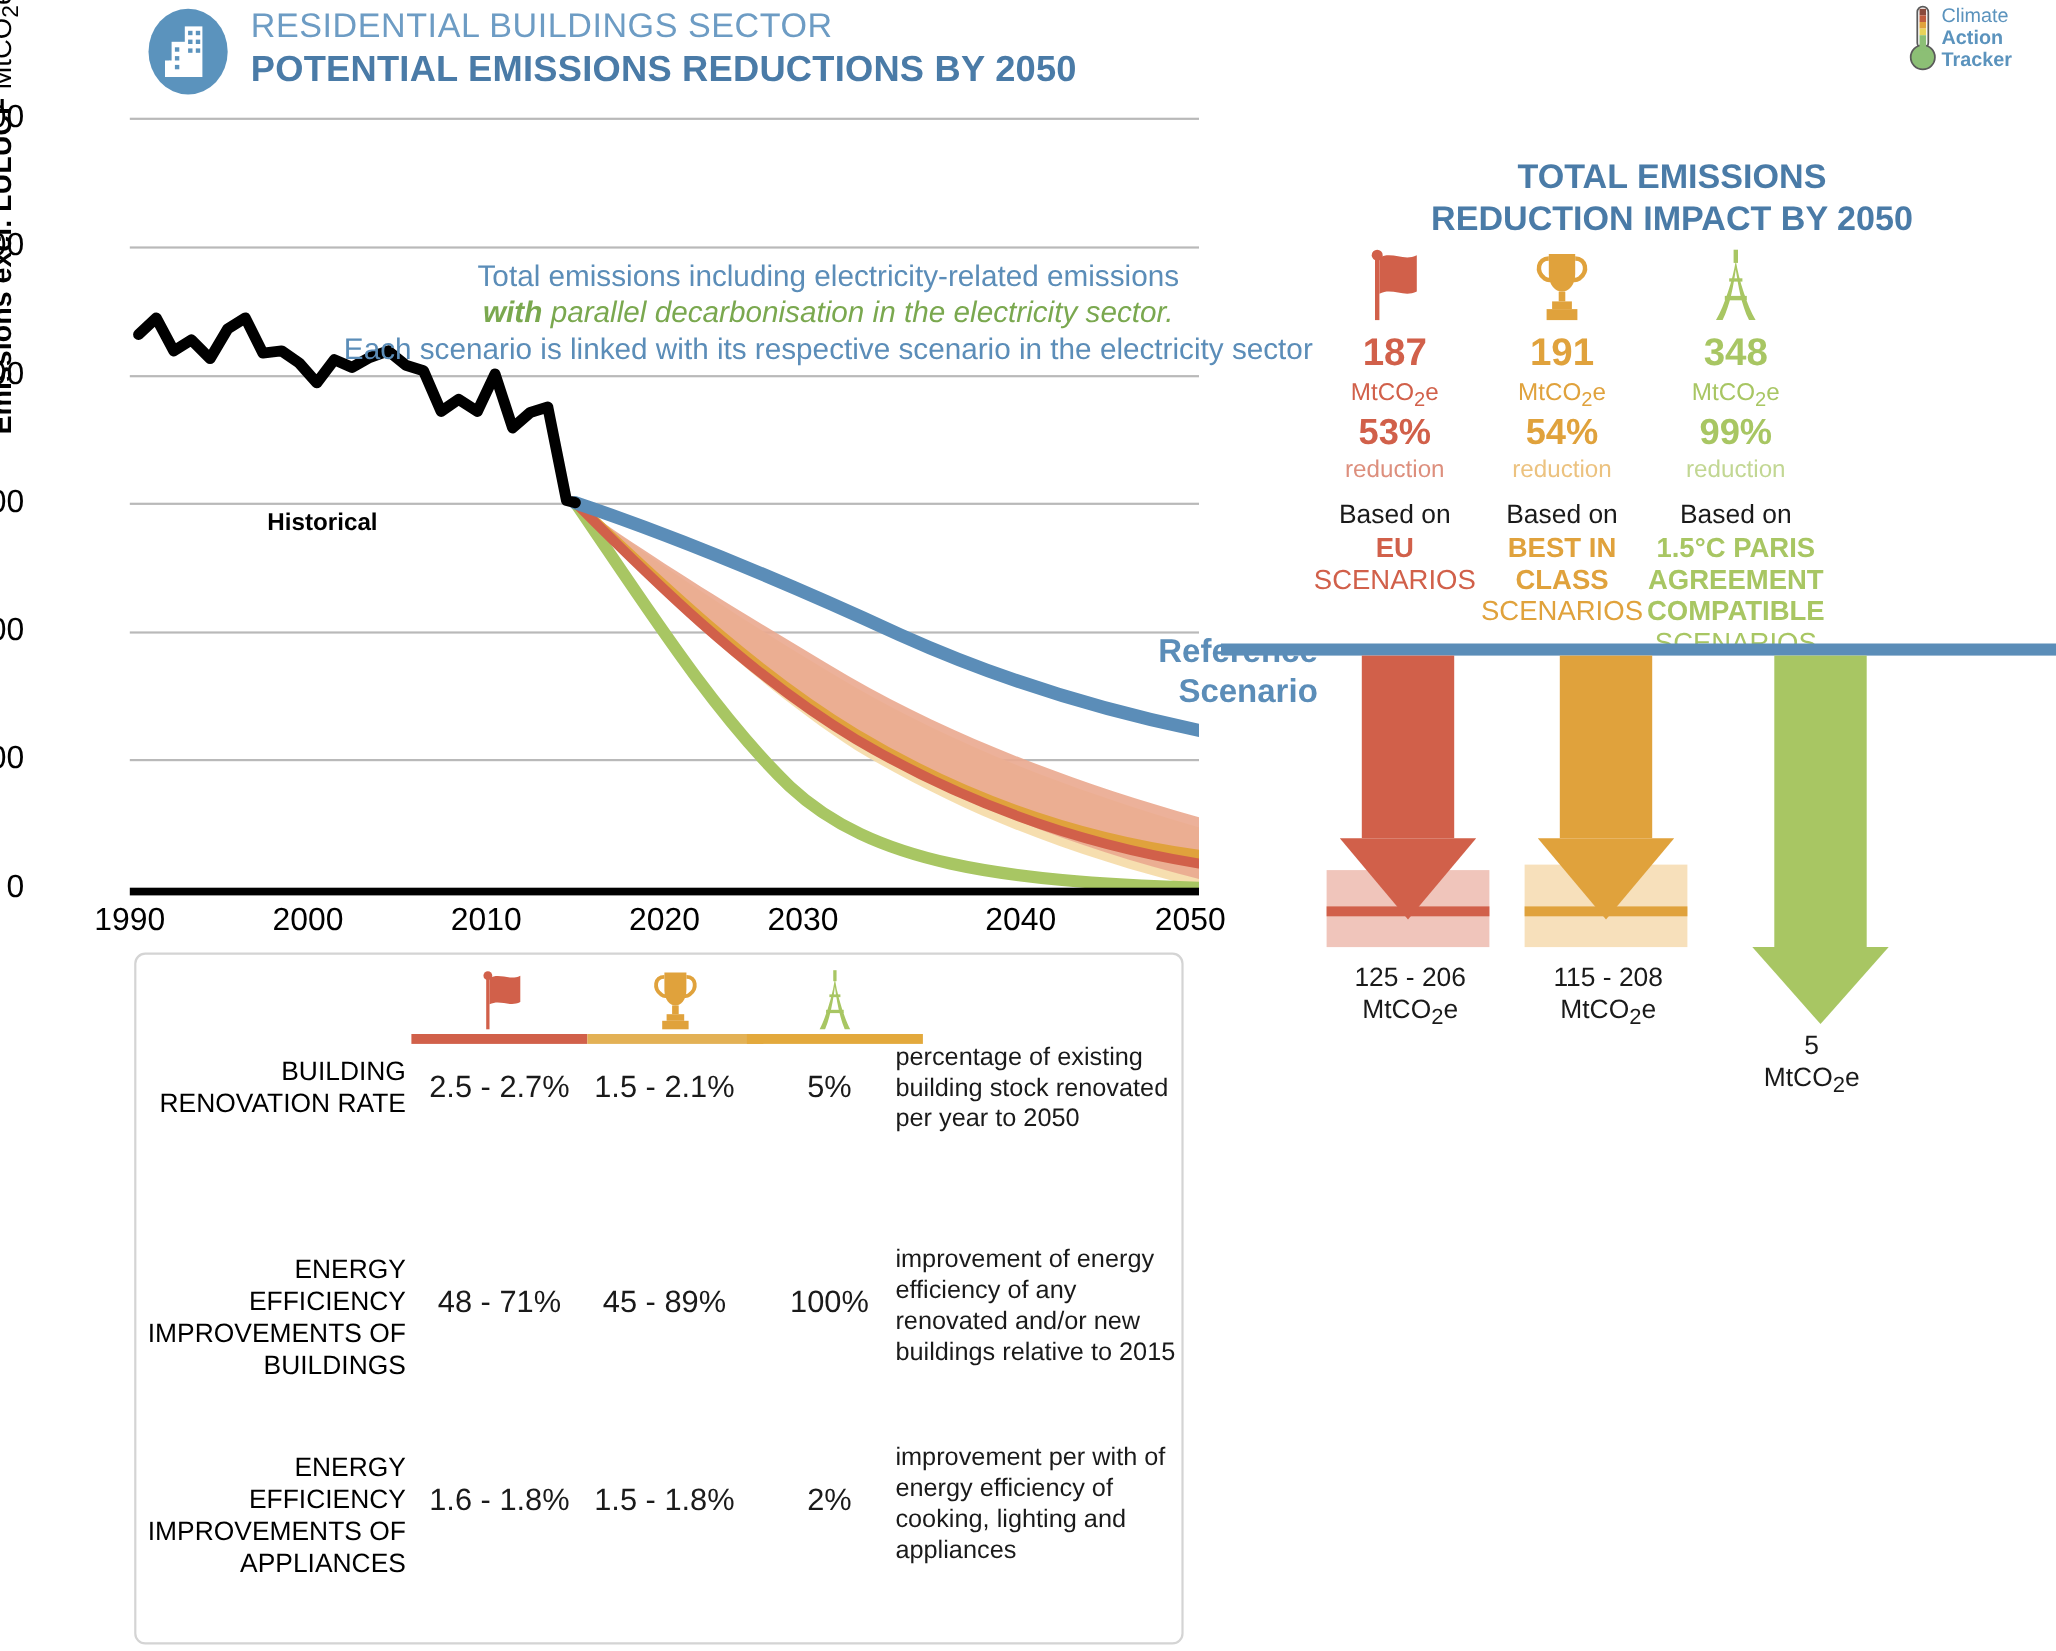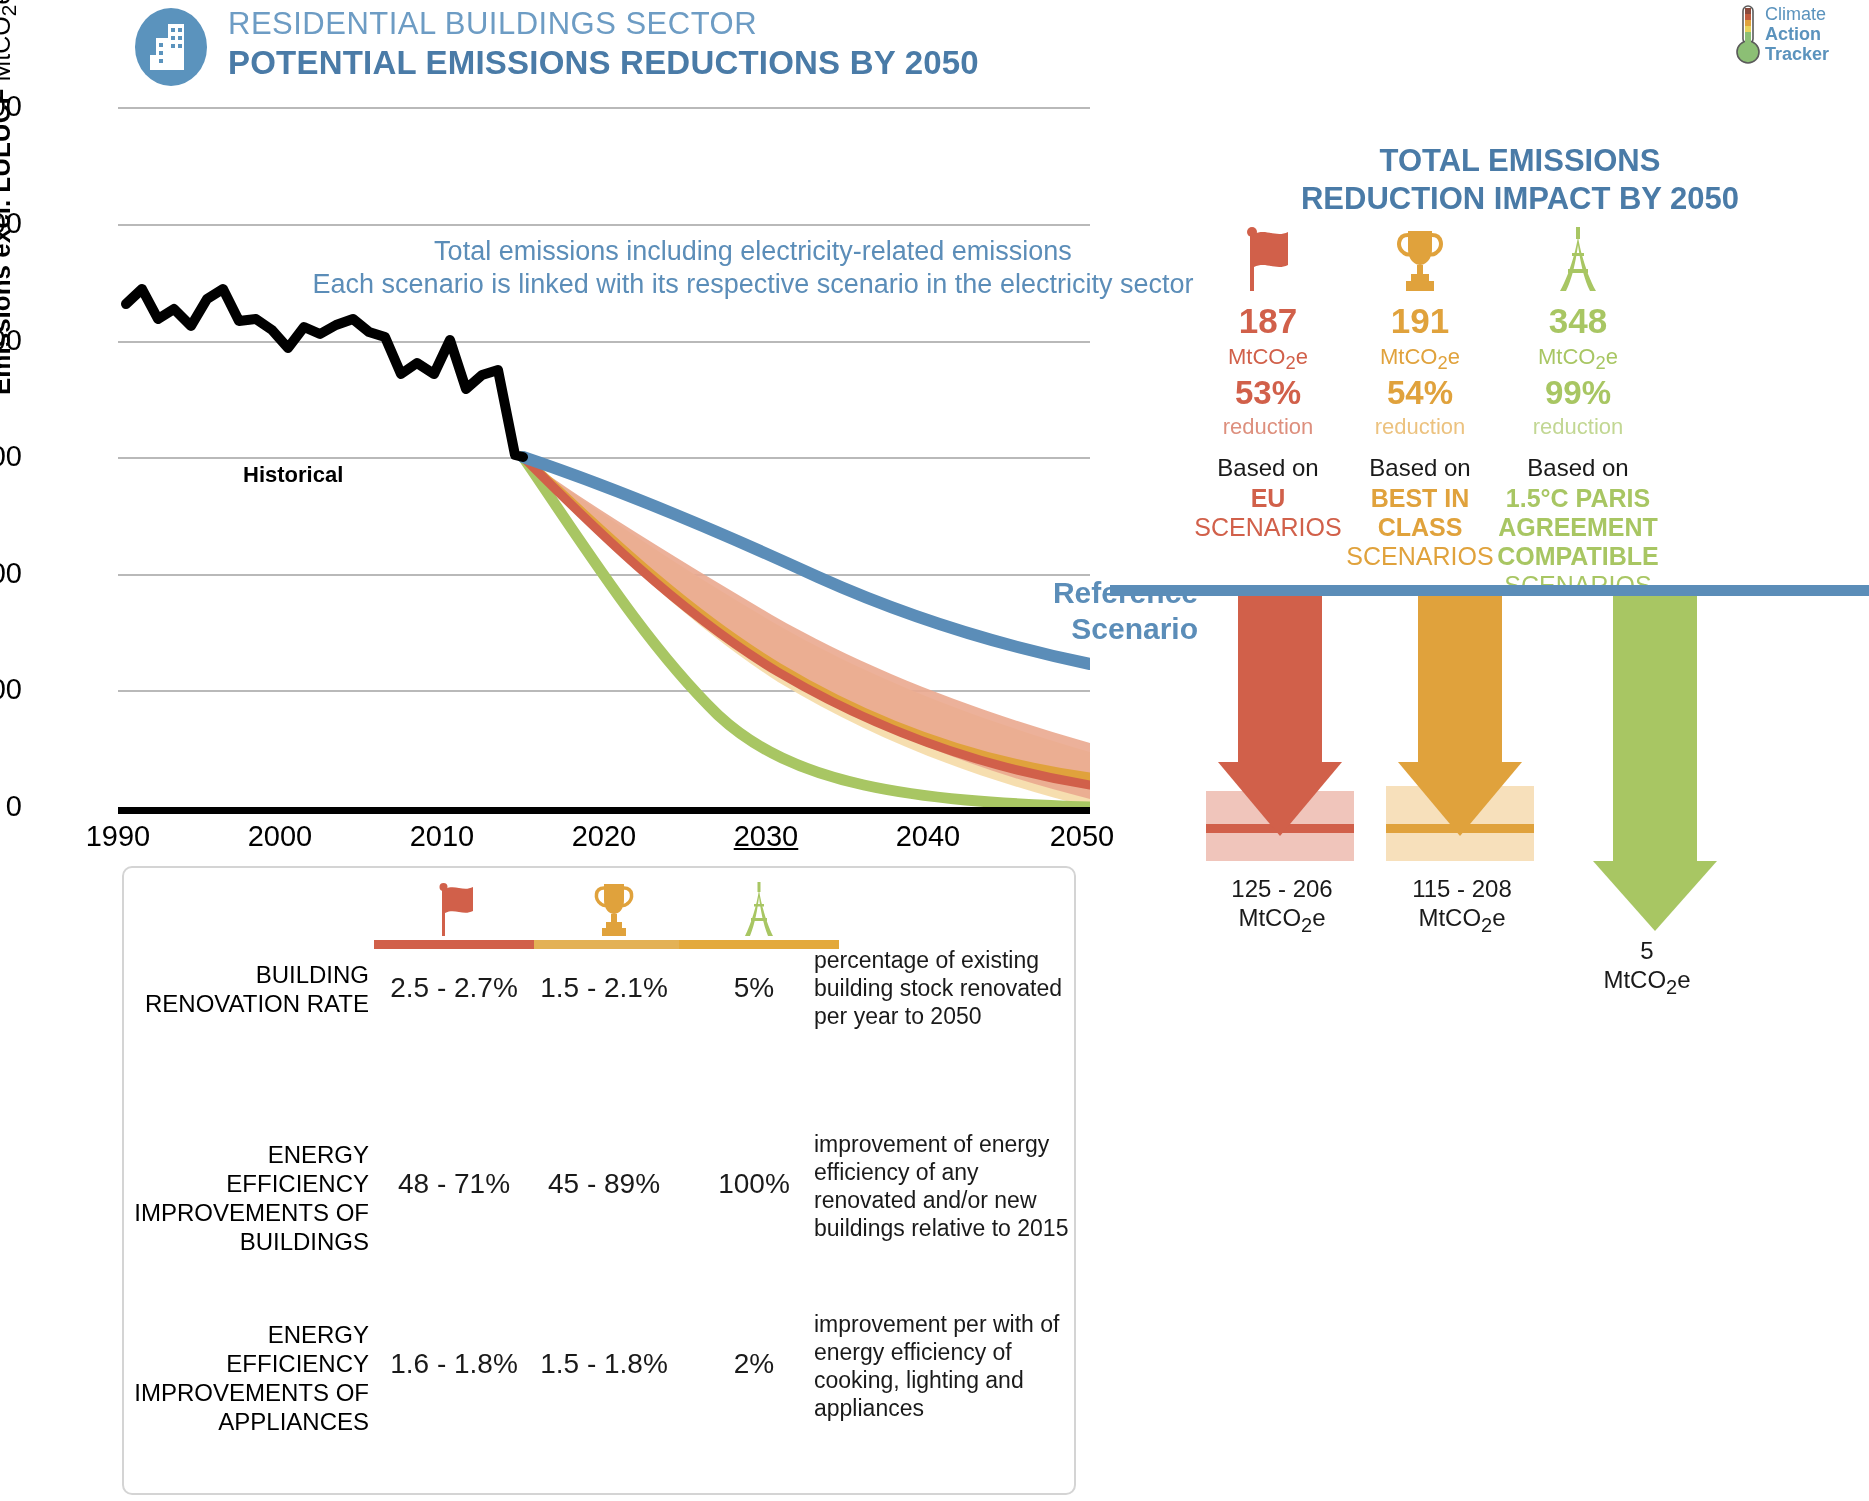--- a/index.html
+++ b/index.html
@@ -193,41 +193,42 @@
 
       <path d="M 405 350 C 500 382 600 424 700 470 C 800 515 890 540 972 557" fill="none" stroke="#5b8db8" stroke-width="12" stroke-linecap="round"></path>
 
       <polyline fill="none" stroke="#000000" stroke-width="10" stroke-linejoin="round" stroke-linecap="round" points="8,197 24,182 40,212 56,202 73,219 89,192 105,182 121,214 138,212 154,223 170,241 186,220
                 202,227 218,218 235,212 251,225 267,230 283,267 299,256 316,267 332,233 348,282 364,268
                 380,263 397,348 405,350"></polyline>
     </svg>
 
     <div id="annotation">
       <div>Total emissions including electricity-related emissions</div>
+      <div class="green"><b>with</b><span> parallel decarbonisation in the electricity sector.</span></div>
       <div>Each scenario is linked with its respective scenario in the electricity sector</div>
     </div>
 
     <div id="historical-label">Historical</div>
     <div id="reference-label">Reference<br>Scenario</div>
   </div>
 
   <div class="ytick-label" style="top:-5px;">1200</div>
   <div class="ytick-label" style="top:112px;">1000</div>
   <div class="ytick-label" style="top:229px;">800</div>
   <div class="ytick-label" style="top:345px;">600</div>
   <div class="ytick-label" style="top:462px;">400</div>
   <div class="ytick-label" style="top:578px;">200</div>
   <div class="ytick-label" style="top:695px;">0</div>
 
   <div id="xaxis"></div>
   <div class="xtick-label" style="left:48px;">1990</div>
   <div class="xtick-label" style="left:210px;">2000</div>
   <div class="xtick-label" style="left:372px;">2010</div>
   <div class="xtick-label" style="left:534px;">2020</div>
-  <div class="xtick-label" style="left:696px;text-decoration:underline;">2030</div>
+  <div class="xtick-label" style="left:660px;">2030</div>
   <div class="xtick-label" style="left:858px;">2040</div>
   <div class="xtick-label" style="left:1012px;">2050</div>
 </div>
 
 <div id="right-panel">
   <div id="rp-title">
     <div>TOTAL EMISSIONS</div>
     <div>REDUCTION IMPACT BY 2050</div>
   </div>
 

